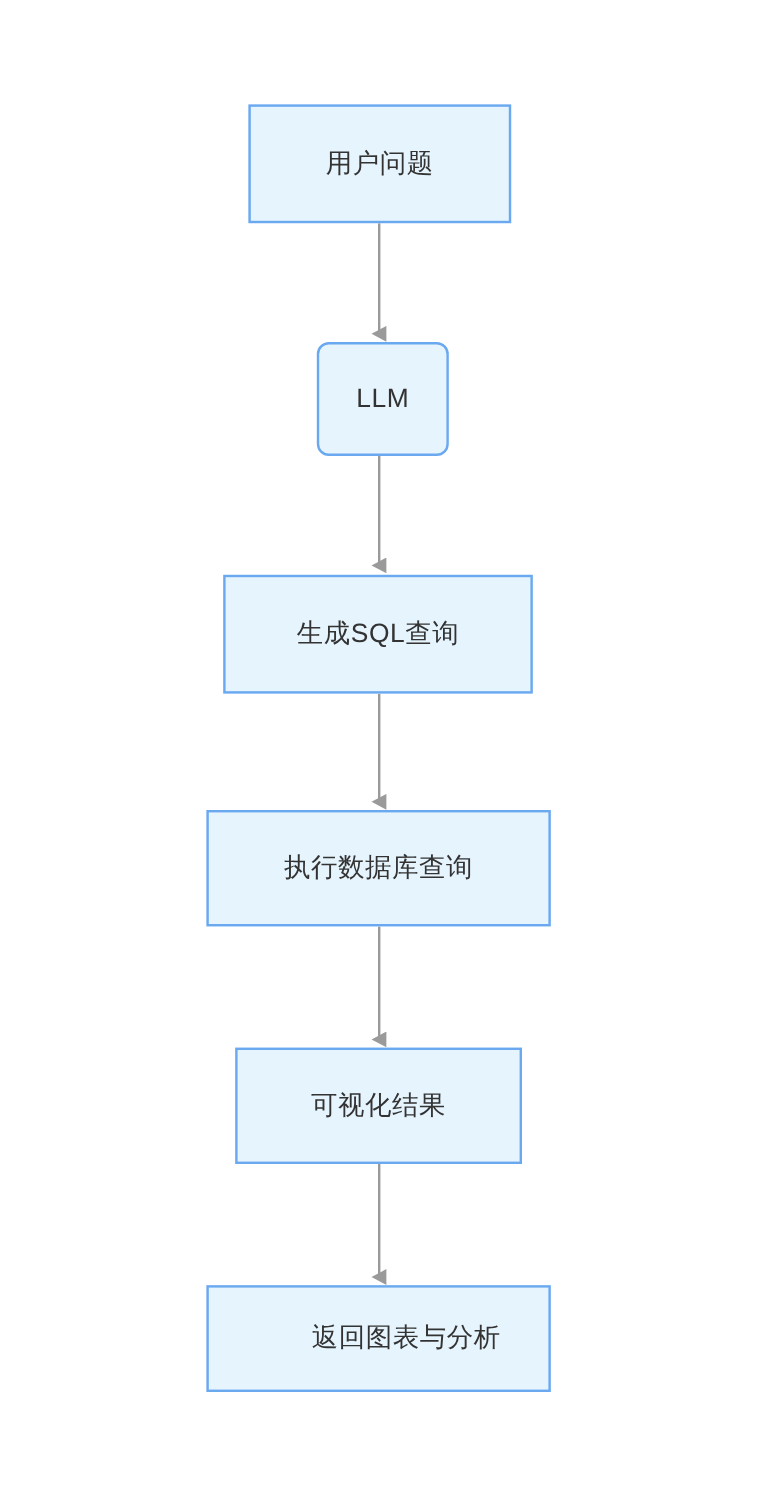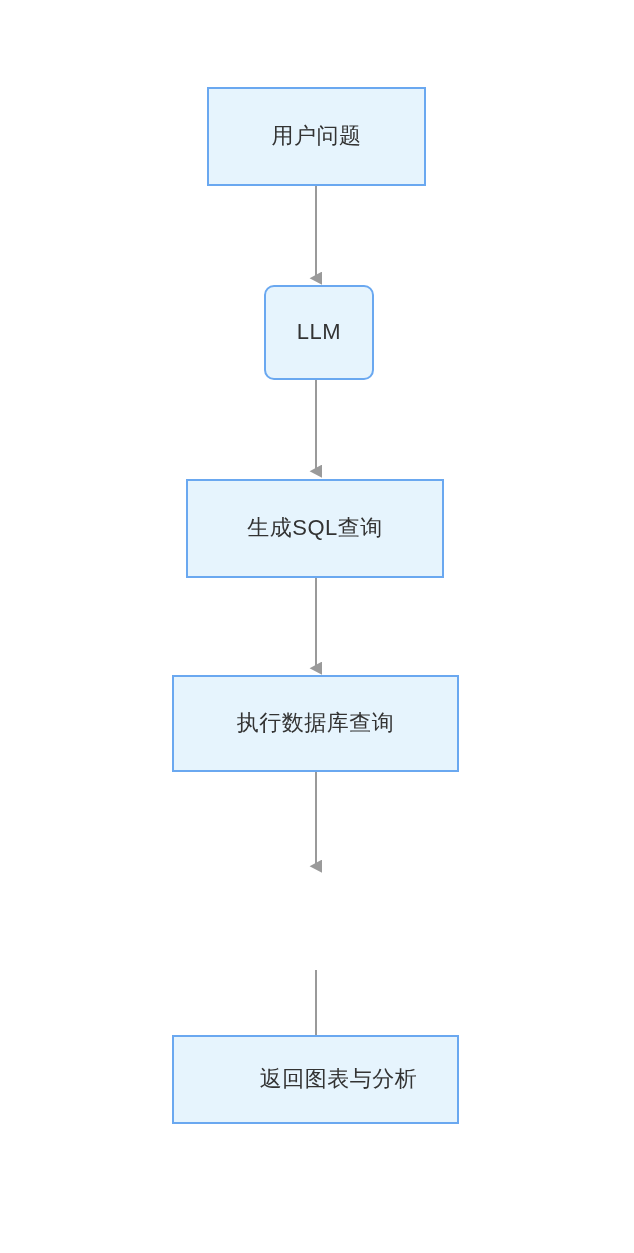--- a/index.html
+++ b/index.html
@@ -82,18 +82,21 @@
   </div>
 
   <div class="node" style="left:172px; top:675px; width:287px; height:97px;">
     <span class="node-label">执行数据库查询</span>
   </div>
 
   <div class="node" style="left:186px; top:479px; width:258px; height:99px;">
     <span class="node-label">生成SQL查询</span>
   </div>
 
+  <div class="node" style="left:196px; top:873px; width:239px; height:97px;">
+    <span class="node-label">可视化结果</span>
+  </div>
 
-  <div class="node" style="left:172px; top:1035px; width:287px; height:89px;padding-left:46px;">
+  <div class="node" style="left:172px; top:1071px; width:287px; height:89px;padding-left:46px;">
     <span class="node-label">返回图表与分析</span>
   </div>
 
 </div>
 
 </body></html>

